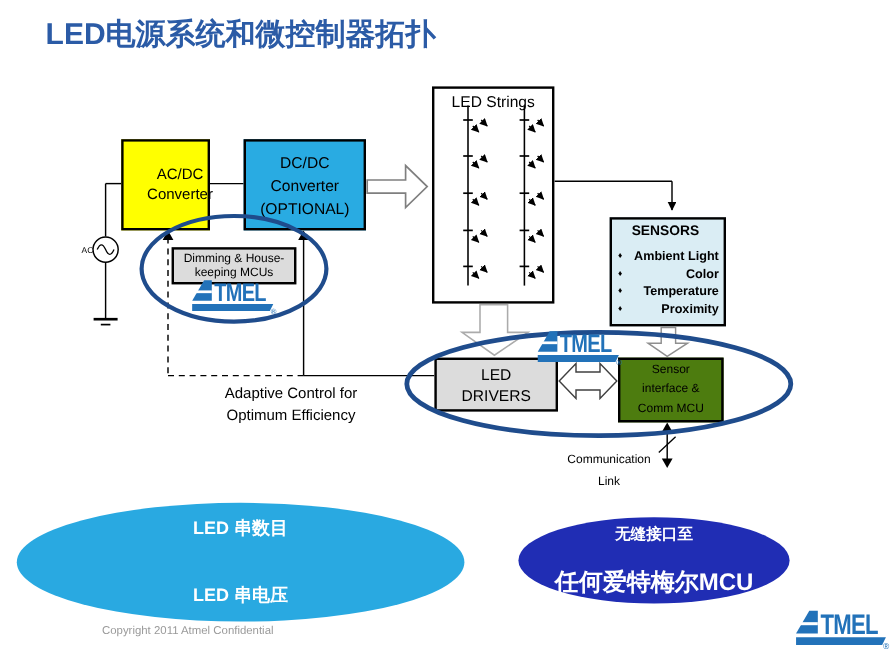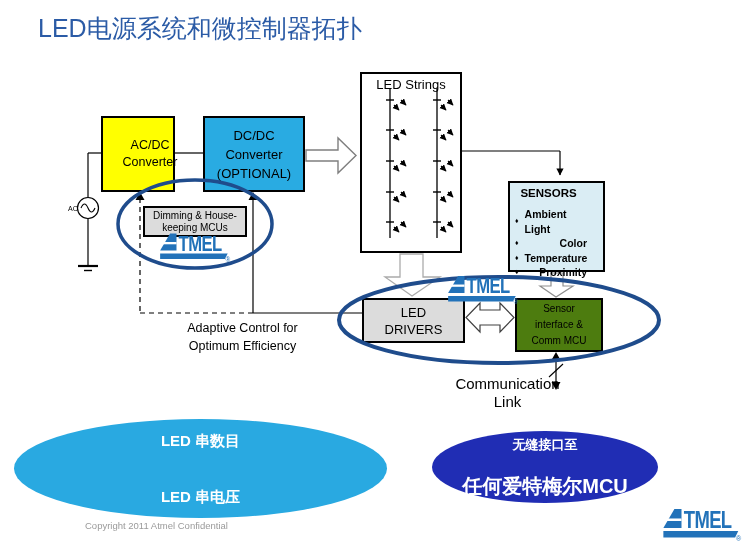--- a/index.html
+++ b/index.html
@@ -1,38 +1,38 @@
 <!DOCTYPE html>
 <html><head>
 <meta charset="utf-8">
 <style>
   html,body{margin:0;padding:0;background:#ffffff;}
   .slide{position:relative;width:747px;height:553px;background:#ffffff;overflow:hidden;
          font-family:"Liberation Sans",sans-serif;}
   .abs{position:absolute;}
   .ml{white-space:pre-line;text-align:center;}
-  .page-title{left:38px;top:12px;font-size:25px;font-weight:normal;color:#2B5BA6;letter-spacing:0px;}
+  .page-title{left:38px;top:12px;font-size:25px;font-weight:bold;color:#2B5BA6;letter-spacing:0px;}
   svg.layer{position:absolute;left:0;top:0;}
   #base-layer{z-index:1;}
   .box{position:absolute;border:2px solid #000000;box-sizing:border-box;z-index:2;
        display:flex;align-items:center;justify-content:center;color:#000;}
   .box-acdc{left:101px;top:116px;width:74px;height:76px;background:#FFFF00;font-size:12.5px;line-height:17px;padding-left:24px;}
   .box-dcdc{left:203px;top:116px;width:102px;height:76px;background:#29ABE2;font-size:13px;line-height:19px;}
   .box-ledstrings{left:360px;top:72px;width:102px;height:181px;background:#fff;border-width:2px;
        align-items:flex-start;font-size:13px;padding-top:3px;}
-  .box-sensors{left:508px;top:181px;width:97px;height:91px;background:#DAEDF4;display:block;padding:4px 16px 0 0;}
+  .box-sensors{left:508px;top:181px;width:97px;height:91px;background:#DAEDF4;display:block;padding:4px 4px 0 0;}
   .sensors-title{text-align:center;font-size:11.5px;font-weight:bold;margin-bottom:8px;}
   .sensor-item{display:flex;align-items:center;font-size:10.5px;font-weight:bold;line-height:14.5px;padding-left:5px;justify-content:space-between;}
   .sensor-item .blt{font-size:7px;margin-right:6px;}
   .box-dimming{left:143px;top:206px;width:104px;height:31px;background:#DCDCDC;font-size:10px;line-height:12px;}
   .box-drivers{left:362px;top:298px;width:103px;height:45px;background:#DCDCDC;font-size:13px;line-height:17px;}
   .box-siface{left:515px;top:298px;width:88px;height:54px;background:#4d7c0f;font-size:10px;line-height:16px;}
   .lbl{position:absolute;color:#000000;z-index:2;}
   .lbl-adaptive{left:145px;top:319px;width:195px;font-size:12.5px;line-height:18px;}
-  .lbl-comm{left:430px;top:375px;width:155px;font-size:15px;line-height:18px;}
+  .lbl-comm{left:430px;top:375px;width:155px;font-size:10px;line-height:18px;}
   #top-layer{z-index:3;pointer-events:none;}
   .logo{position:absolute;z-index:4;}
   .callout{position:absolute;border-radius:50%;z-index:4;color:#fff;display:flex;flex-direction:column;
            align-items:center;justify-content:center;text-align:center;}
   .callout-left{left:14px;top:419px;width:373px;height:99px;background:#29A9E1;
                 font-size:15px;font-weight:bold;line-height:20px;gap:36px;}
   .callout-right{left:432px;top:431px;width:226px;height:72px;background:#202DB4;gap:20px;}
   .callout-right .l1{font-size:13px;font-weight:bold;line-height:18px;}
   .callout-right .l2{font-size:20px;font-weight:bold;line-height:24px;}
   .footer-copy{left:85px;top:520px;font-size:9.5px;color:#9A9A9A;z-index:4;}

